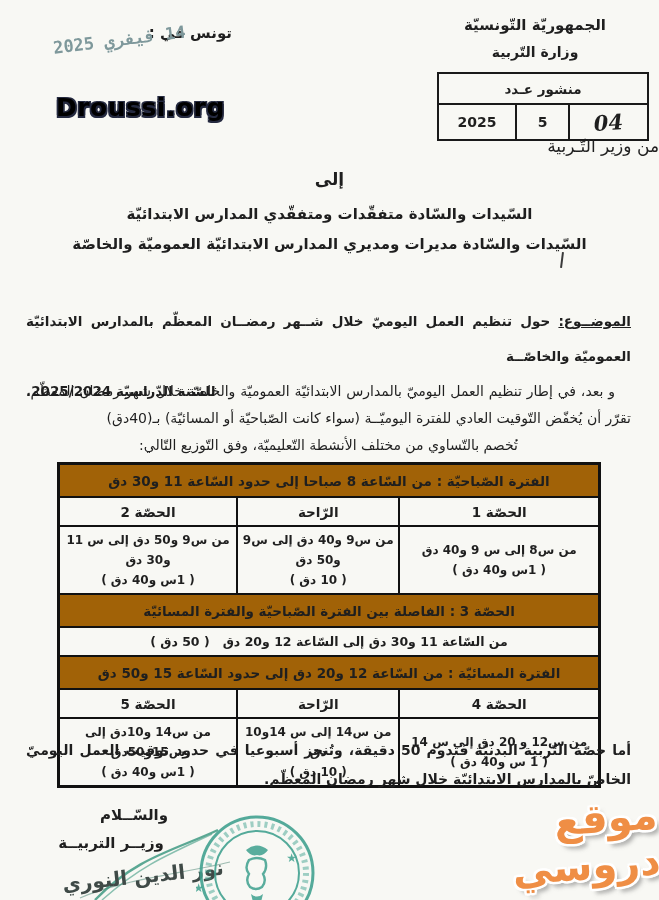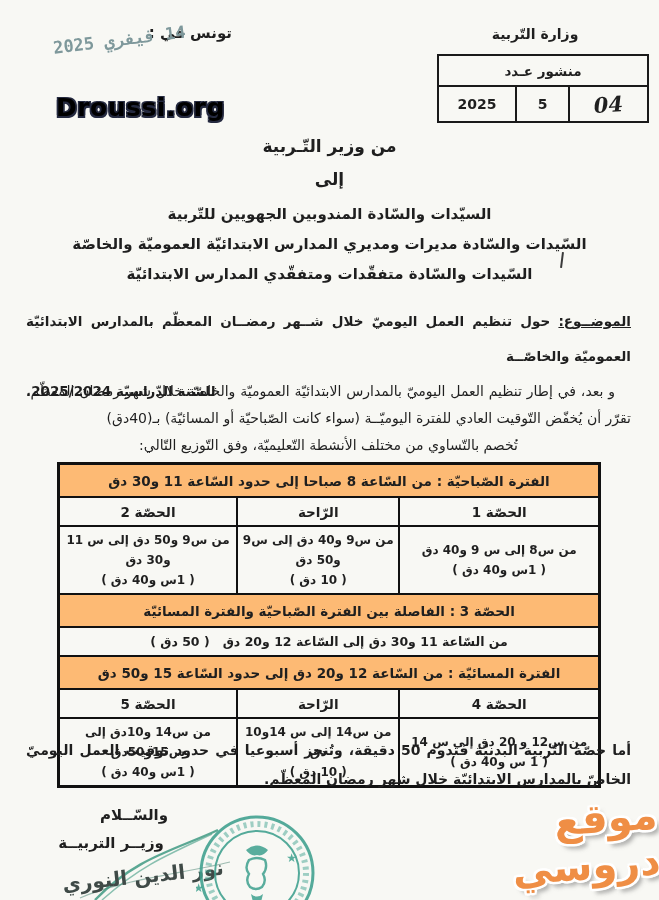--- a/index.html
+++ b/index.html
@@ -24,35 +24,35 @@
     position:absolute;top:32px;left:16px;width:170px;
     color:#7e989b;font-size:17px;font-weight:bold;letter-spacing:1px;
     transform:rotate(-7deg);font-family:"DejaVu Sans Mono","DejaVu Sans",monospace;
   }
   .droussi{
     position:absolute;top:93px;left:56px;direction:ltr;
     font-size:25px;font-weight:bold;color:#000000;letter-spacing:.5px;
     text-shadow:-1.5px -1.5px 0 #252a40,1.5px -1.5px 0 #252a40,-1.5px 1.5px 0 #252a40,1.5px 1.5px 0 #252a40,0 1.8px 0 #252a40;
   }
   
-  .from-line{position:absolute;top:136px;left:0;right:0;text-align:center;font-size:17px;font-weight:bold;}
+  .from-line{position:absolute;top:136px;left:0;right:0;text-align:right;font-size:17px;font-weight:normal;}
   .to-line{position:absolute;top:169px;left:0;right:0;text-align:center;font-size:17px;font-weight:bold;}
   .recipients{position:absolute;top:199px;left:0;right:0;text-align:center;font-weight:bold;font-size:15px;}
   .recipients div{line-height:30px;}
   
   .subject{position:absolute;top:304px;right:28px;left:26px;font-size:13.5px;font-weight:bold;line-height:35px;text-align:justify;}
   .subject .subj-label{text-decoration:underline;}
   .subject .subj-line2{text-align:left;}
   .bodypara{position:absolute;top:378px;right:28px;left:26px;font-size:14px;font-weight:normal;line-height:27px;text-align:justify;}
   .bodypara .body-text{text-indent:16px;margin:0;}
   .bodypara .body-last{text-align:center;}
   
   .sched{position:absolute;top:462px;right:58px;width:544px;border-collapse:collapse;border:3px solid #111;table-layout:fixed;}
   .sched td{border:2px solid #111;text-align:center;font-weight:bold;vertical-align:middle;}
-  .sched .sec-head td{background:#fdba74;font-size:13.5px;height:29px;}
+  .sched .sec-head td{background:#a16207;font-size:13.5px;height:29px;}
   .sched .col-names td{font-size:13.5px;height:25px;}
   .sched .times td{font-size:12px;padding:3px 2px;}
   .sched .times .rng,.sched .times .dur{line-height:20px;}
   .sched .mid-detail td{font-size:12.5px;height:25px;}
   
   .closing{position:absolute;top:736px;right:28px;left:26px;font-size:14px;font-weight:bold;line-height:29px;text-align:justify;}
   .salutation{position:absolute;top:806px;left:84px;width:100px;text-align:center;font-size:15px;font-weight:bold;}
   .signer-title{position:absolute;top:834px;left:48px;width:126px;text-align:center;font-size:15px;font-weight:bold;}
   .signature{position:absolute;top:828px;left:40px;width:300px;height:72px;}
   .signature .sig-name{
@@ -69,20 +69,21 @@
     text-shadow:-2px -2px 0 #fff,2px -2px 0 #fff,-2px 2px 0 #fff,2px 2px 0 #fff,0 -2.5px 0 #fff,0 2.5px 0 #fff,-2.5px 0 0 #fff,2.5px 0 0 #fff,4px 5px 4px rgba(110,110,110,.55);
   }
   .artifact{position:absolute;left:561px;top:252px;width:2px;height:16px;background:#3a3a3a;transform:rotate(7deg);}
 </style>
 </head>
 <body>
 
 <div class="page">
 
   <div class="lh-right">
+    <div class="republic">الجمهوريّة التّونسيّة</div>
     <div class="ministry">وزارة التّربية</div>
     <table class="circ-table">
       <tbody>
           <tr>
         <td class="circ-title" colspan="3">منشور عـدد</td>
       </tr>
       <tr>
         <td class="circ-num">04</td>
         <td class="circ-month">5</td>
         <td class="circ-year">2025</td>
@@ -91,23 +92,22 @@
       </table>
   </div>
 
   <div class="place">تونس في :</div>
   <div class="date-stamp">14 فيفري 2025</div>
   <div class="droussi">Droussi.org</div>
 
   <div class="from-line">من وزير التّـربية</div>
   <div class="to-line">إلى</div>
   <div class="recipients">
-    <div>السيّدات والسّادة المندوبين الجهويين للتّربية</div>
+    <div>السّيدات والسّادة متفقّدات ومتفقّدي المدارس الابتدائيّة</div>
     <div>السّيدات والسّادة مديرات ومديري المدارس الابتدائيّة العموميّة والخاصّة</div>
-    <div>السّيدات والسّادة متفقّدات ومتفقّدي المدارس الابتدائيّة</div>
   </div>
 
   <div class="subject">
     <span class="subj-label">الموضــوع:</span><span> حول تنظيم العمل اليوميّ خلال شــهر رمضــان المعظّم بالمدارس الابتدائيّة العموميّة والخاصّــة</span>
     <div class="subj-line2">للسّنة الدّراسيّة 2025/2024.</div>
   </div>
 
   <div class="bodypara">
     <p class="body-text">و بعد، في إطار تنظيم العمل اليوميّ بالمدارس الابتدائيّة العموميّة والخاصّة خلال شهر رمضان المعظّم، تقرّر أن يُخفّض التّوقيت العادي للفترة اليوميّــة (سواء كانت الصّباحيّة أو المسائيّة) بـ(40دق)</p>
     <div class="body-last">تُخصم بالتّساوي من مختلف الأنشطة التّعليميّة، وفق التّوزيع التّالي:</div>

